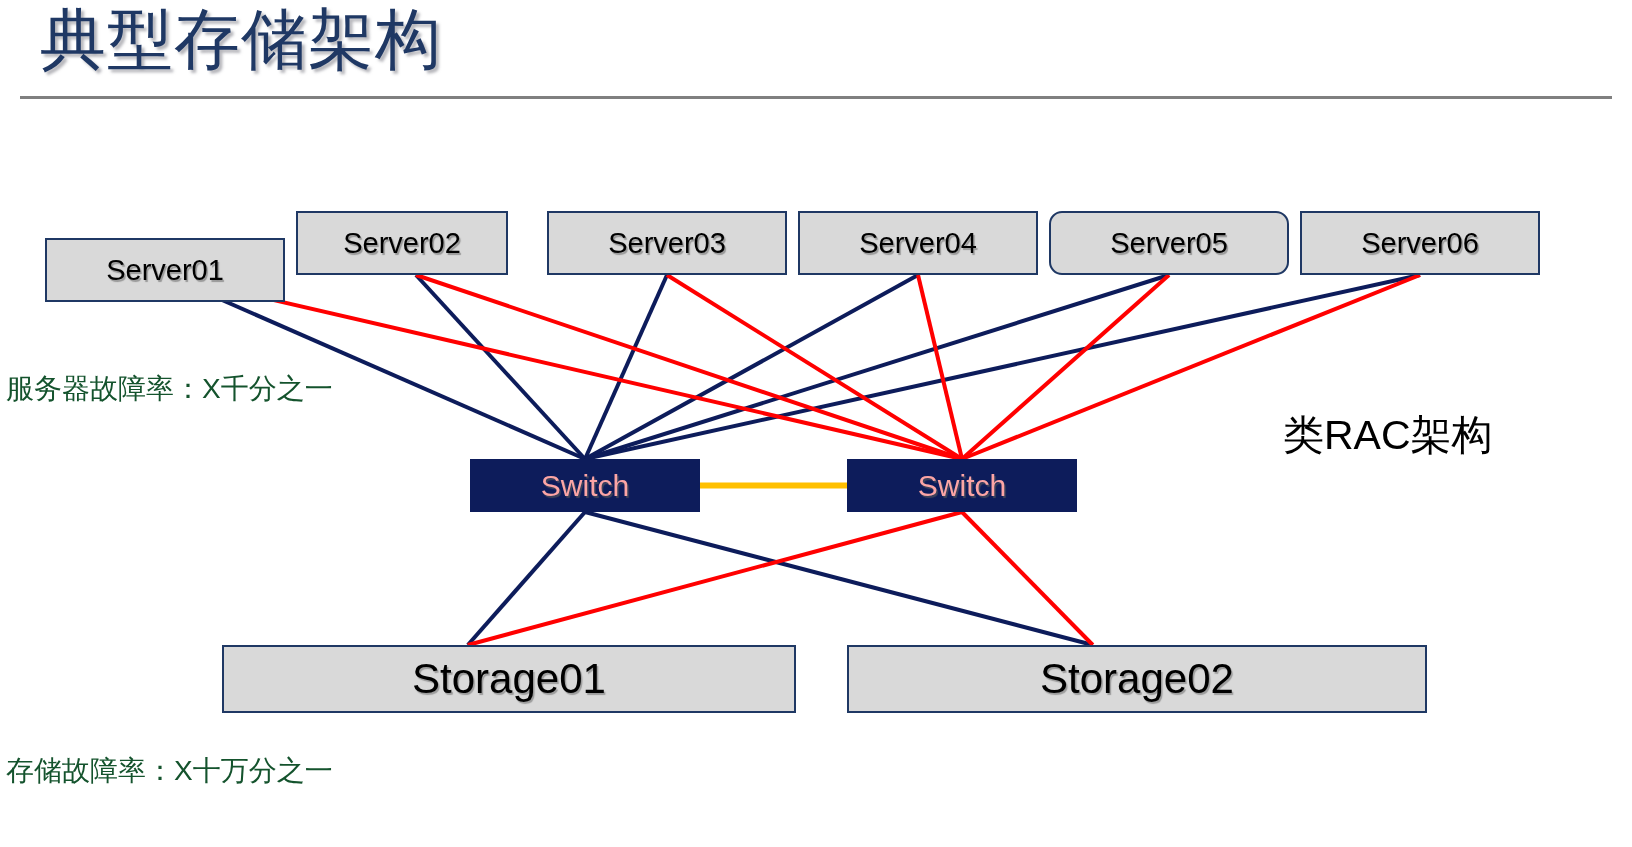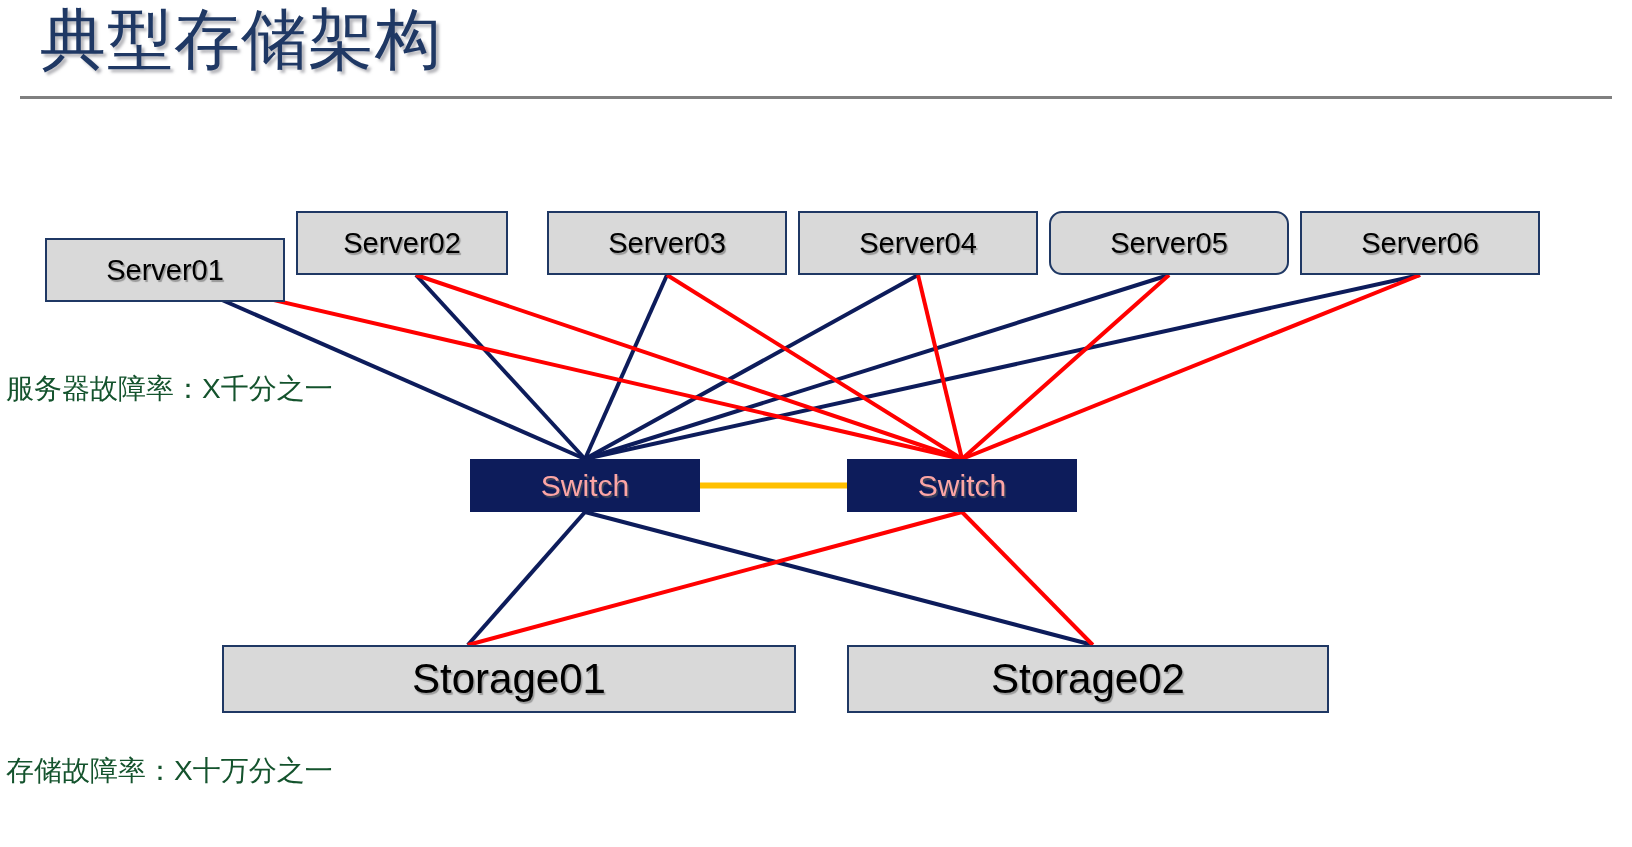--- a/index.html
+++ b/index.html
@@ -147,23 +147,24 @@
     </div>
     <div class="node-box switch-box" style="left: 470px; top: 459px; width: 230px; height: 53px;">
       <span>Switch</span>
     </div>
     <div class="node-box switch-box" style="left: 847px; top: 459px; width: 230px; height: 53px;">
       <span>Switch</span>
     </div>
     <div class="node-box storage-box" style="left: 222px; top: 645px; width: 574px; height: 68px;">
       <span>Storage01</span>
     </div>
-    <div class="node-box storage-box" style="left: 847px; top: 645px; width: 482px; height: 68px;">
+    <div class="node-box storage-box" style="left: 847px; top: 645px; width: 580px; height: 68px;">
       <span>Storage02</span>
     </div>
   </div>
 
 <div class="annotation" id="note-server-failure">服务器故障率：X千分之一</div>
 
 <div class="annotation" id="note-storage-failure">存储故障率：X十万分之一</div>
 
 <div id="cluster-note">
+  <div>类RAC架构</div>
 </div>
 
 </body></html>

